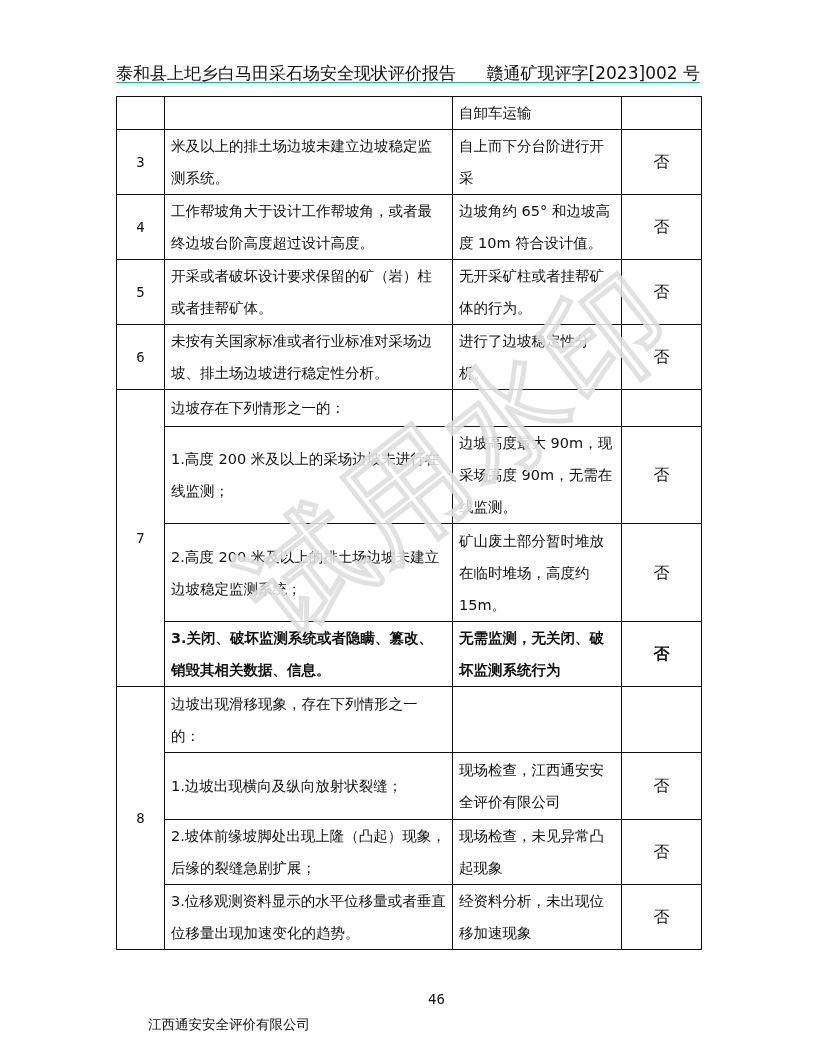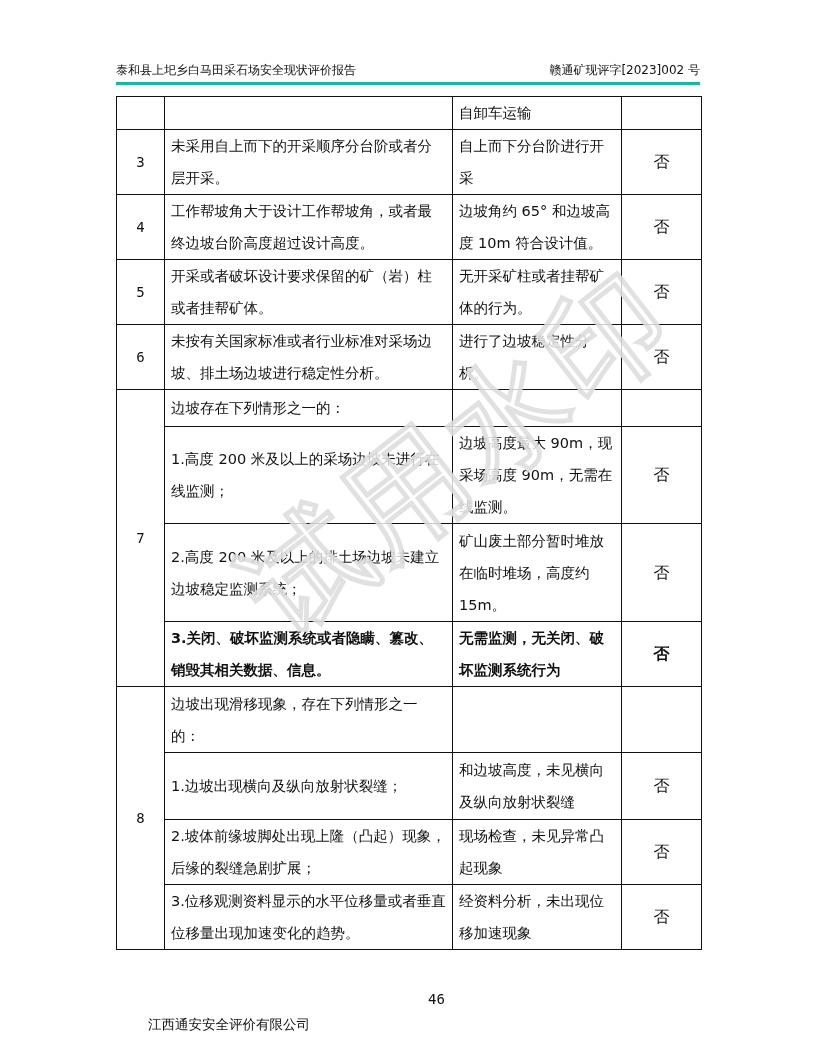--- a/index.html
+++ b/index.html
@@ -1,19 +1,19 @@
 <!DOCTYPE html>
 <html><head>
 <meta charset="utf-8">
 <style>
   html, body { margin:0; padding:0; background:#ffffff; }
   body { width:816px; height:1056px; position:relative; overflow:hidden;
          font-family:"DejaVu Sans", "Liberation Sans", sans-serif; color:#111; }
   .page-header { position:absolute; left:116px; top:60px; width:584px; height:22px;
-                 border-bottom:3px solid #14b8a6; font-size:12px; }
+                 border-bottom:1px solid #14b8a6; font-size:17px; }
   .page-header .left { position:absolute; left:0; top:2px; }
   .page-header .right { position:absolute; right:0; top:2px; }
   table.check { position:absolute; left:116px; top:96px; width:585px;
                 border-collapse:collapse; table-layout:fixed; font-size:14.5px; }
   table.check td { border:1px solid #111; padding:0 6px; vertical-align:middle;
                    line-height:32px; }
   table.check td.num { text-align:center; font-family:"DejaVu Sans Mono", monospace; font-size:14px; }
   table.check td.res { text-align:center; font-size:16px; }
   .footer-company { position:absolute; left:148px; top:1016px; font-size:13.5px; }
   .footer-page { position:absolute; left:428px; top:991px; font-size:14px;
@@ -40,21 +40,21 @@
   </colgroup>
   <tbody id="tbody">
       <tr style="height: 27px;">
         <td class="num"></td>
         <td></td>
         <td>自卸车运输</td>
         <td class="res"></td>
       </tr>
       <tr style="height: 65px;">
         <td class="num">3</td>
-        <td>未采用自上而下的开采顺序分台阶或者分层开采。</td>
+        <td>米及以上的排土场边坡未建立边坡稳定监测系统。</td>
         <td>自上而下分台阶进行开采</td>
         <td class="res">否</td>
       </tr>
       <tr style="height: 65px;">
         <td class="num">4</td>
         <td>工作帮坡角大于设计工作帮坡角，或者最终边坡台阶高度超过设计高度。</td>
         <td>边坡角约 65° 和边坡高度 10m 符合设计值。</td>
         <td class="res">否</td>
       </tr>
       <tr style="height: 65px;">
@@ -91,21 +91,21 @@
         <td class="res">否</td>
       </tr>
       <tr style="height: 66px;">
         <td class="num" rowspan="4">8</td>
         <td>边坡出现滑移现象，存在下列情形之一的：</td>
         <td></td>
         <td class="res"></td>
       </tr>
       <tr style="height: 67px;">
         <td>1.边坡出现横向及纵向放射状裂缝；</td>
-        <td>和边坡高度，未见横向及纵向放射状裂缝</td>
+        <td>现场检查，江西通安安全评价有限公司</td>
         <td class="res">否</td>
       </tr>
       <tr style="height: 63px;">
         <td>2.坡体前缘坡脚处出现上隆（凸起）现象，后缘的裂缝急剧扩展；</td>
         <td>现场检查，未见异常凸起现象</td>
         <td class="res">否</td>
       </tr>
       <tr style="height: 62px; margin-top: 20px;">
         <td>3.位移观测资料显示的水平位移量或者垂直位移量出现加速变化的趋势。</td>
         <td>经资料分析，未出现位移加速现象</td>

